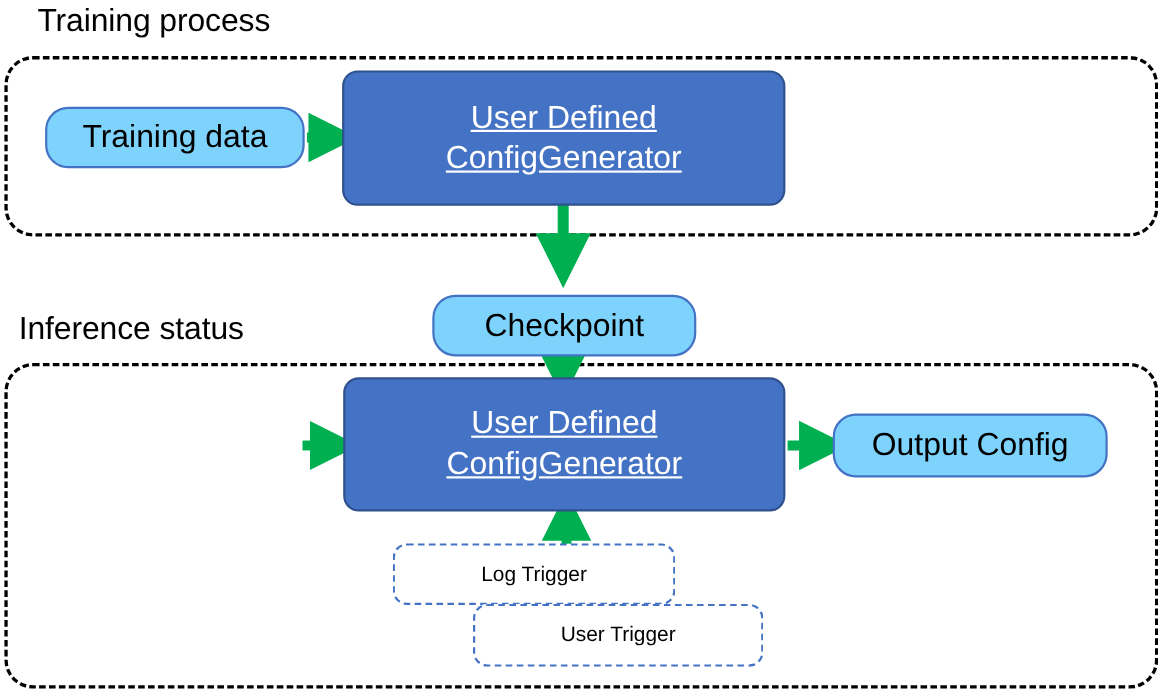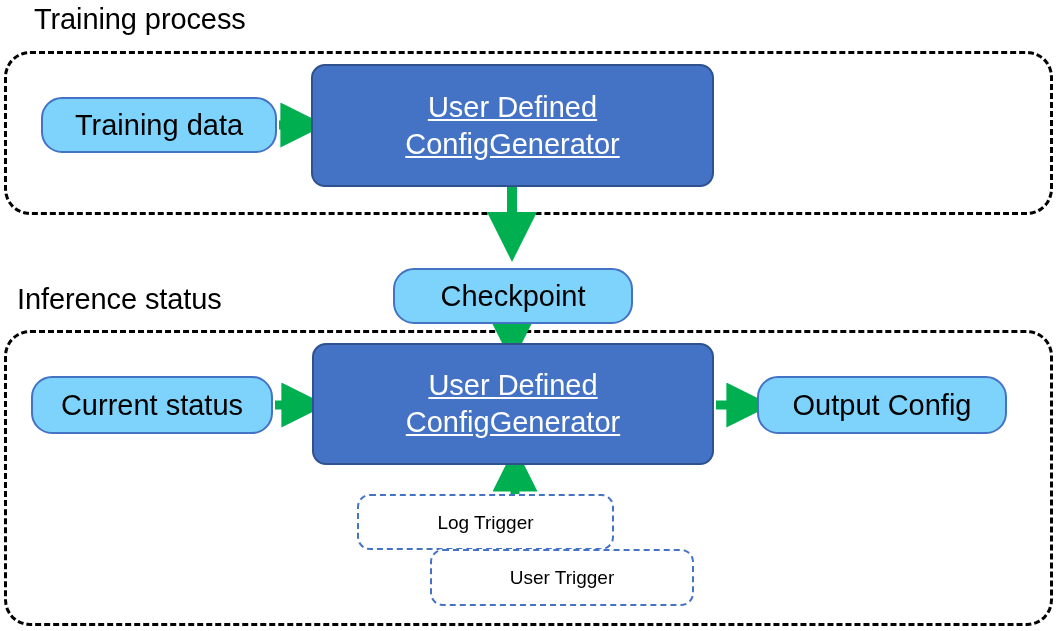--- a/index.html
+++ b/index.html
@@ -153,23 +153,20 @@
     <div>
       <span class="label-line">User Defined</span>
       <span class="label-line">ConfigGenerator</span>
     </div>
   </div>
 
   <div class="node node-white" id="node-checkpoint">
     <span>Checkpoint</span>
   </div>
 
-  <div class="node node-white" id="node-current-status">
-    <span>Current status</span>
-  </div>
 
   <div class="node node-blue" id="node-infer-generator">
     <div>
       <span class="label-line">User Defined</span>
       <span class="label-line">ConfigGenerator</span>
     </div>
   </div>
 
   <div class="node node-white" id="node-output-config">
     <span>Output Config</span>

